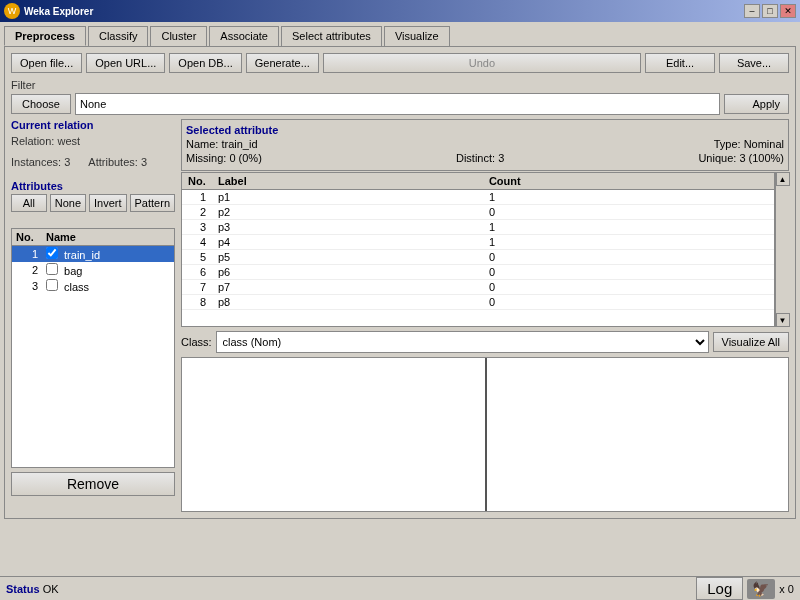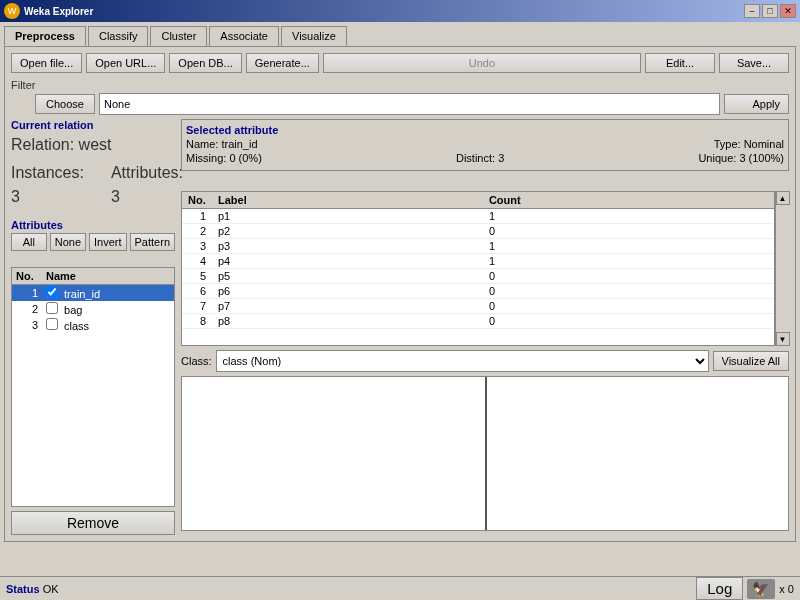--- a/index.html
+++ b/index.html
@@ -111,21 +111,20 @@
     }
     .filter-label {
       font-size: 11px;
       color: #333;
       margin-bottom: 2px;
     }
     .filter-row {
       display: flex;
       align-items: center;
       gap: 4px;
-      margin-left: 24px;
     }
     .filter-text {
       flex: 1;
       padding: 2px 4px;
       border: 1px solid #888;
       background: white;
       font-size: 11px;
       height: 22px;
     }
     .main-content {
@@ -140,21 +139,21 @@
     .right-panel {
       flex: 1;
     }
     .section-title {
       font-size: 11px;
       color: #00008b;
       font-weight: bold;
       margin-bottom: 2px;
     }
     .info-text {
-      font-size: 16px;
+      font-size: 11px;
       color: #333;
       line-height: 1.5;
       margin-bottom: 4px;
     }
     .attributes-section {
       margin-top: 6px;
     }
     .attr-buttons {
       display: flex;
       gap: 3px;
@@ -211,21 +210,21 @@
       background: linear-gradient(to bottom, #e8e8e8, #d4d0c8);
       cursor: pointer;
       font-size: 14px;
       margin-top: 4px;
     }
     
     .selected-attr-section {
       border: 1px solid #888;
       padding: 4px;
       background: #d4d0c8;
-      margin-bottom: 20px;
+      margin-bottom: 1px;
     }
     .attr-info-row {
       display: flex;
       gap: 10px;
       font-size: 11px;
       margin-bottom: 2px;
     }
     .data-table-container {
       border: 1px solid #888;
       background: white;
@@ -361,20 +360,21 @@
     <div class="title-btn">□</div>
     <div class="title-btn close">✕</div>
   </div>
 </div>
 
 <div class="tabs">
   <div class="tab active">Preprocess</div>
   <div class="tab">Classify</div>
   <div class="tab">Cluster</div>
   <div class="tab">Associate</div>
+  <div class="tab">Select attributes</div>
   <div class="tab">Visualize</div>
 </div>
 
 <div class="tab-content">
 
   <div class="toolbar">
     <button class="btn">Open file...</button>
     <button class="btn">Open URL...</button>
     <button class="btn">Open DB...</button>
     <button class="btn">Generate...</button>
@@ -392,21 +392,21 @@
     </div>
   </div>
 
   <div class="main-content">
 
     <div class="left-panel">
 
       <div>
         <div class="section-title">Current relation</div>
         <div class="info-text">Relation: west</div>
-        <div style="display:flex;gap:27px;">
+        <div style="display:flex;gap:18px;">
           <div class="info-text">Instances: 3</div>
           <div class="info-text">Attributes: 3</div>
         </div>
       </div>
 
       <div class="attributes-section">
         <div class="section-title">Attributes</div>
         <div class="attr-buttons">
           <button class="attr-btn">All</button>
           <button class="attr-btn">None</button>

